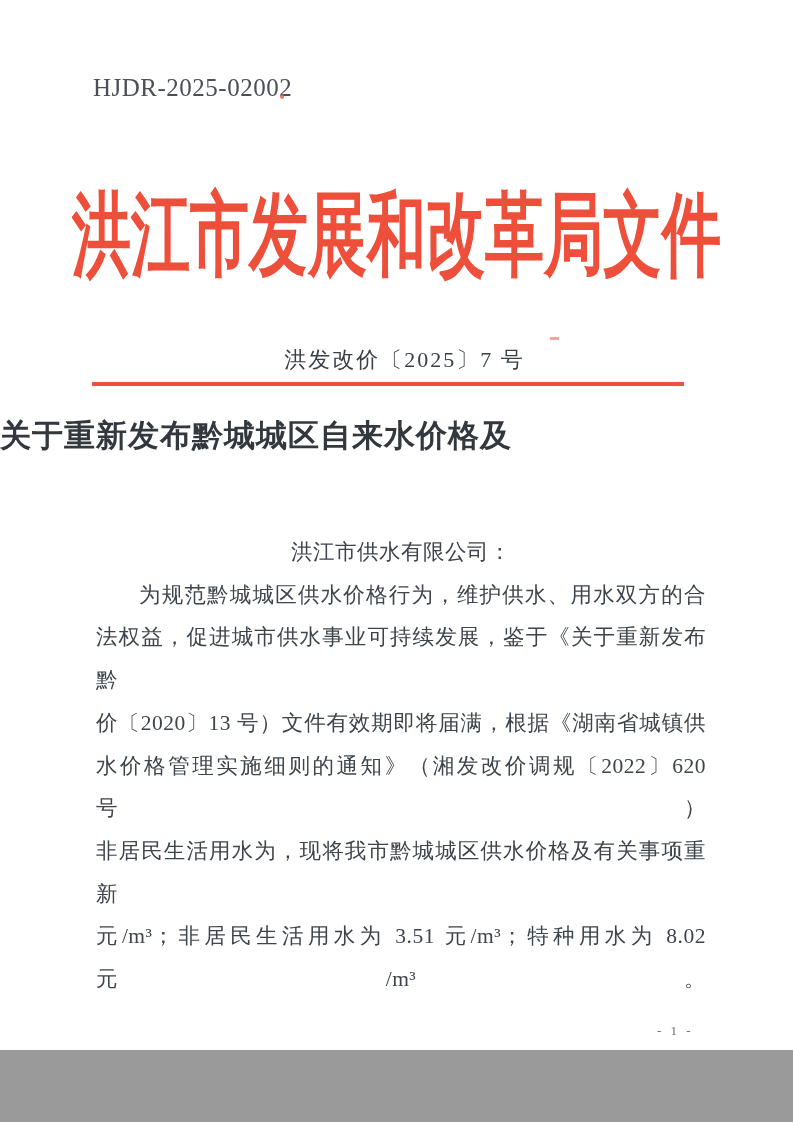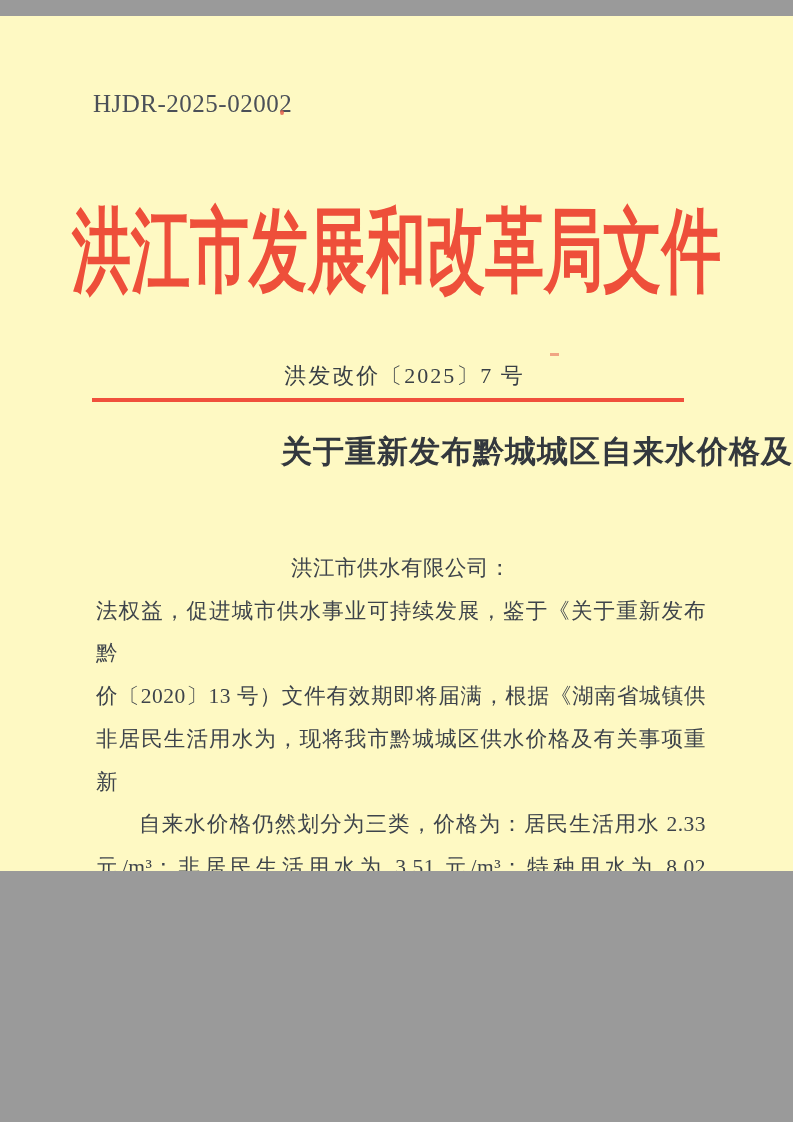--- a/index.html
+++ b/index.html
@@ -4,23 +4,23 @@
 <style>
   html, body {
     margin: 0;
     padding: 0;
     background: #9a9a9a;
     font-family: "Liberation Serif", serif;
   }
   .page {
     position: relative;
     width: 793px;
-    height: 855px;
-    margin: 16px auto;
-    background: #fef9c3;
+    height: 1050px;
+    margin: 0 auto;
+    background: #ffffff;
     overflow: hidden;
     color: #3e444b;
   }
 
   
   .doc-code {
     position: absolute;
     left: 93px;
     top: 74px;
     font-family: "Liberation Serif", serif;
@@ -92,21 +92,21 @@
     background: #f0503c;
   }
 
   
   .notice-title {
     position: absolute;
     left: 0;
     top: 417px;
     width: 100%;
     margin: 0;
-    text-align: right;
+    text-align: left;
     font-family: "Liberation Serif", serif;
     font-weight: bold;
     font-size: 31px;
     line-height: 38px;
     letter-spacing: 1px;
     color: #33383e;
   }
 
   
   .body-block {
@@ -162,24 +162,25 @@
 
   <div class="red-rule"></div>
 
   <h2 class="notice-title">
     <span>关于重新发布黔城城区自来水价格及</span><br>
   </h2>
 
   <div class="body-block">
     <div class="line">洪江市供水有限公司：</div>
 
+    <div class="line fill indent">为规范黔城城区供水价格行为，维护供水、用水双方的合</div>
     <div class="line fill">法权益，促进城市供水事业可持续发展，鉴于《关于重新发布黔</div>
     <div class="line fill">价〔2020〕13 号）文件有效期即将届满，根据《湖南省城镇供</div>
+    <div class="line fill">水价格管理实施细则的通知》（湘发改价调规〔2022〕620 号）</div>
     <div class="line fill">非居民生活用水为，现将我市黔城城区供水价格及有关事项重新</div>
 
 
-    <div class="line fill indent">自来水价格仍然划分为三类，价格为：居民生活用水 2.33</div>
     <div class="line fill">元/m³；非居民生活用水为 3.51 元/m³；特种用水为 8.02 元/m³。</div>
   </div>
 
   <div class="page-num">- 1 -</div>
 
 </div>
 
 </body></html>

